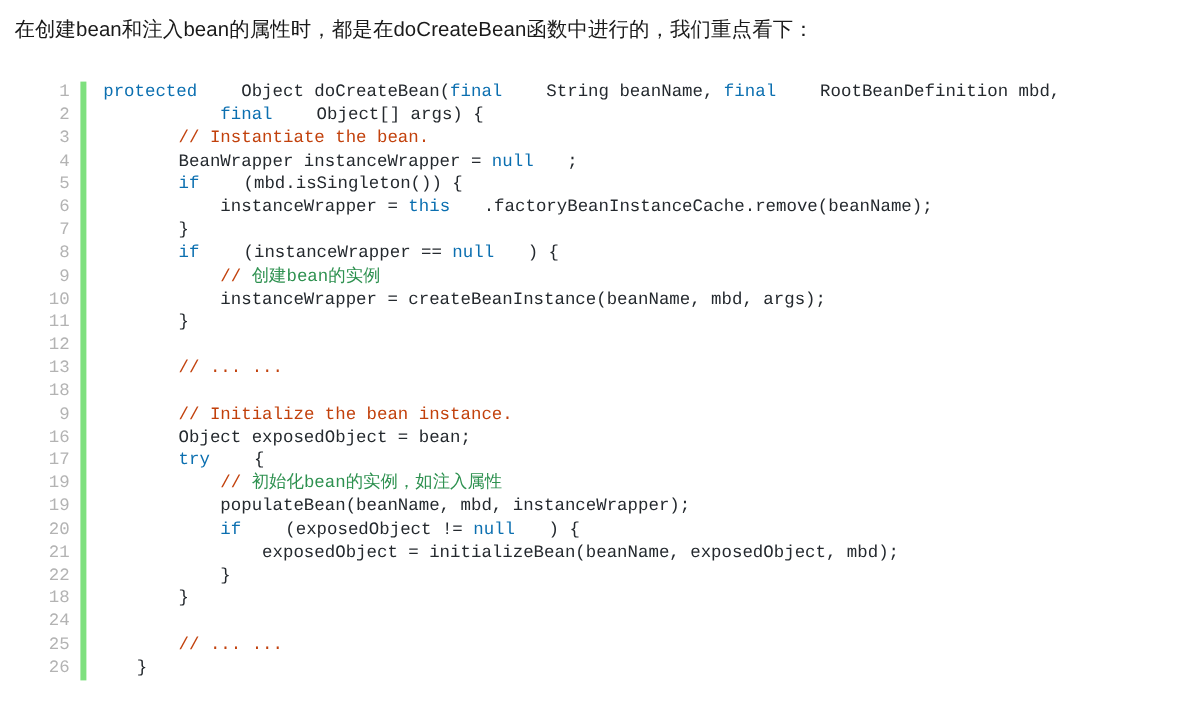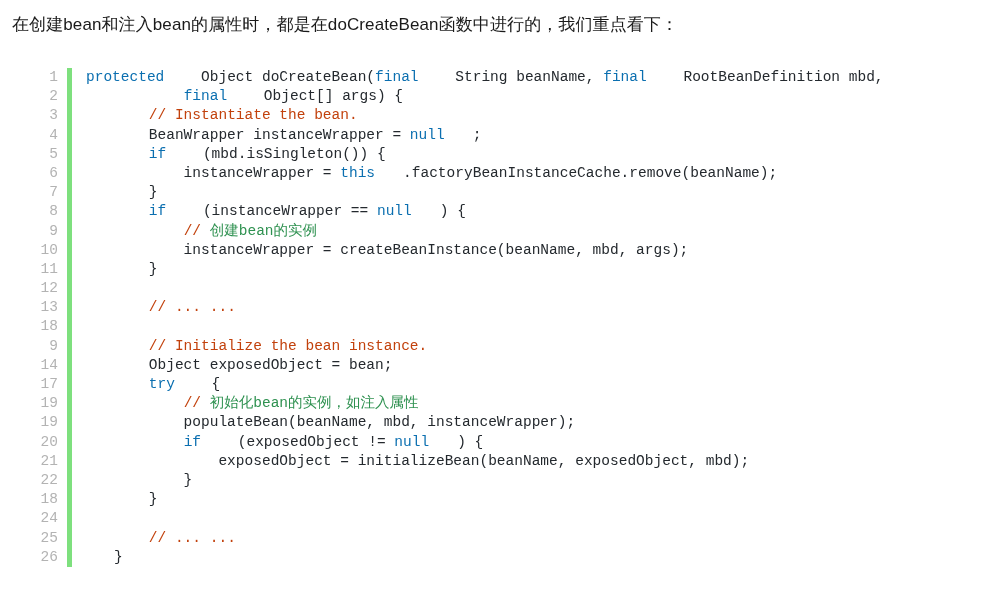--- a/index.html
+++ b/index.html
@@ -112,21 +112,21 @@
         <span class="ln">6</span>
         <span class="ln">7</span>
         <span class="ln">8</span>
         <span class="ln">9</span>
         <span class="ln">10</span>
         <span class="ln">11</span>
         <span class="ln">12</span>
         <span class="ln">13</span>
         <span class="ln">18</span>
         <span class="ln">9</span>
-        <span class="ln">14</span>
+        <span class="ln">16</span>
         <span class="ln">17</span>
         <span class="ln">19</span>
         <span class="ln">19</span>
         <span class="ln">20</span>
         <span class="ln">21</span>
         <span class="ln">22</span>
         <span class="ln">18</span>
         <span class="ln">24</span>
         <span class="ln">25</span>
         <span class="ln">26</span>

